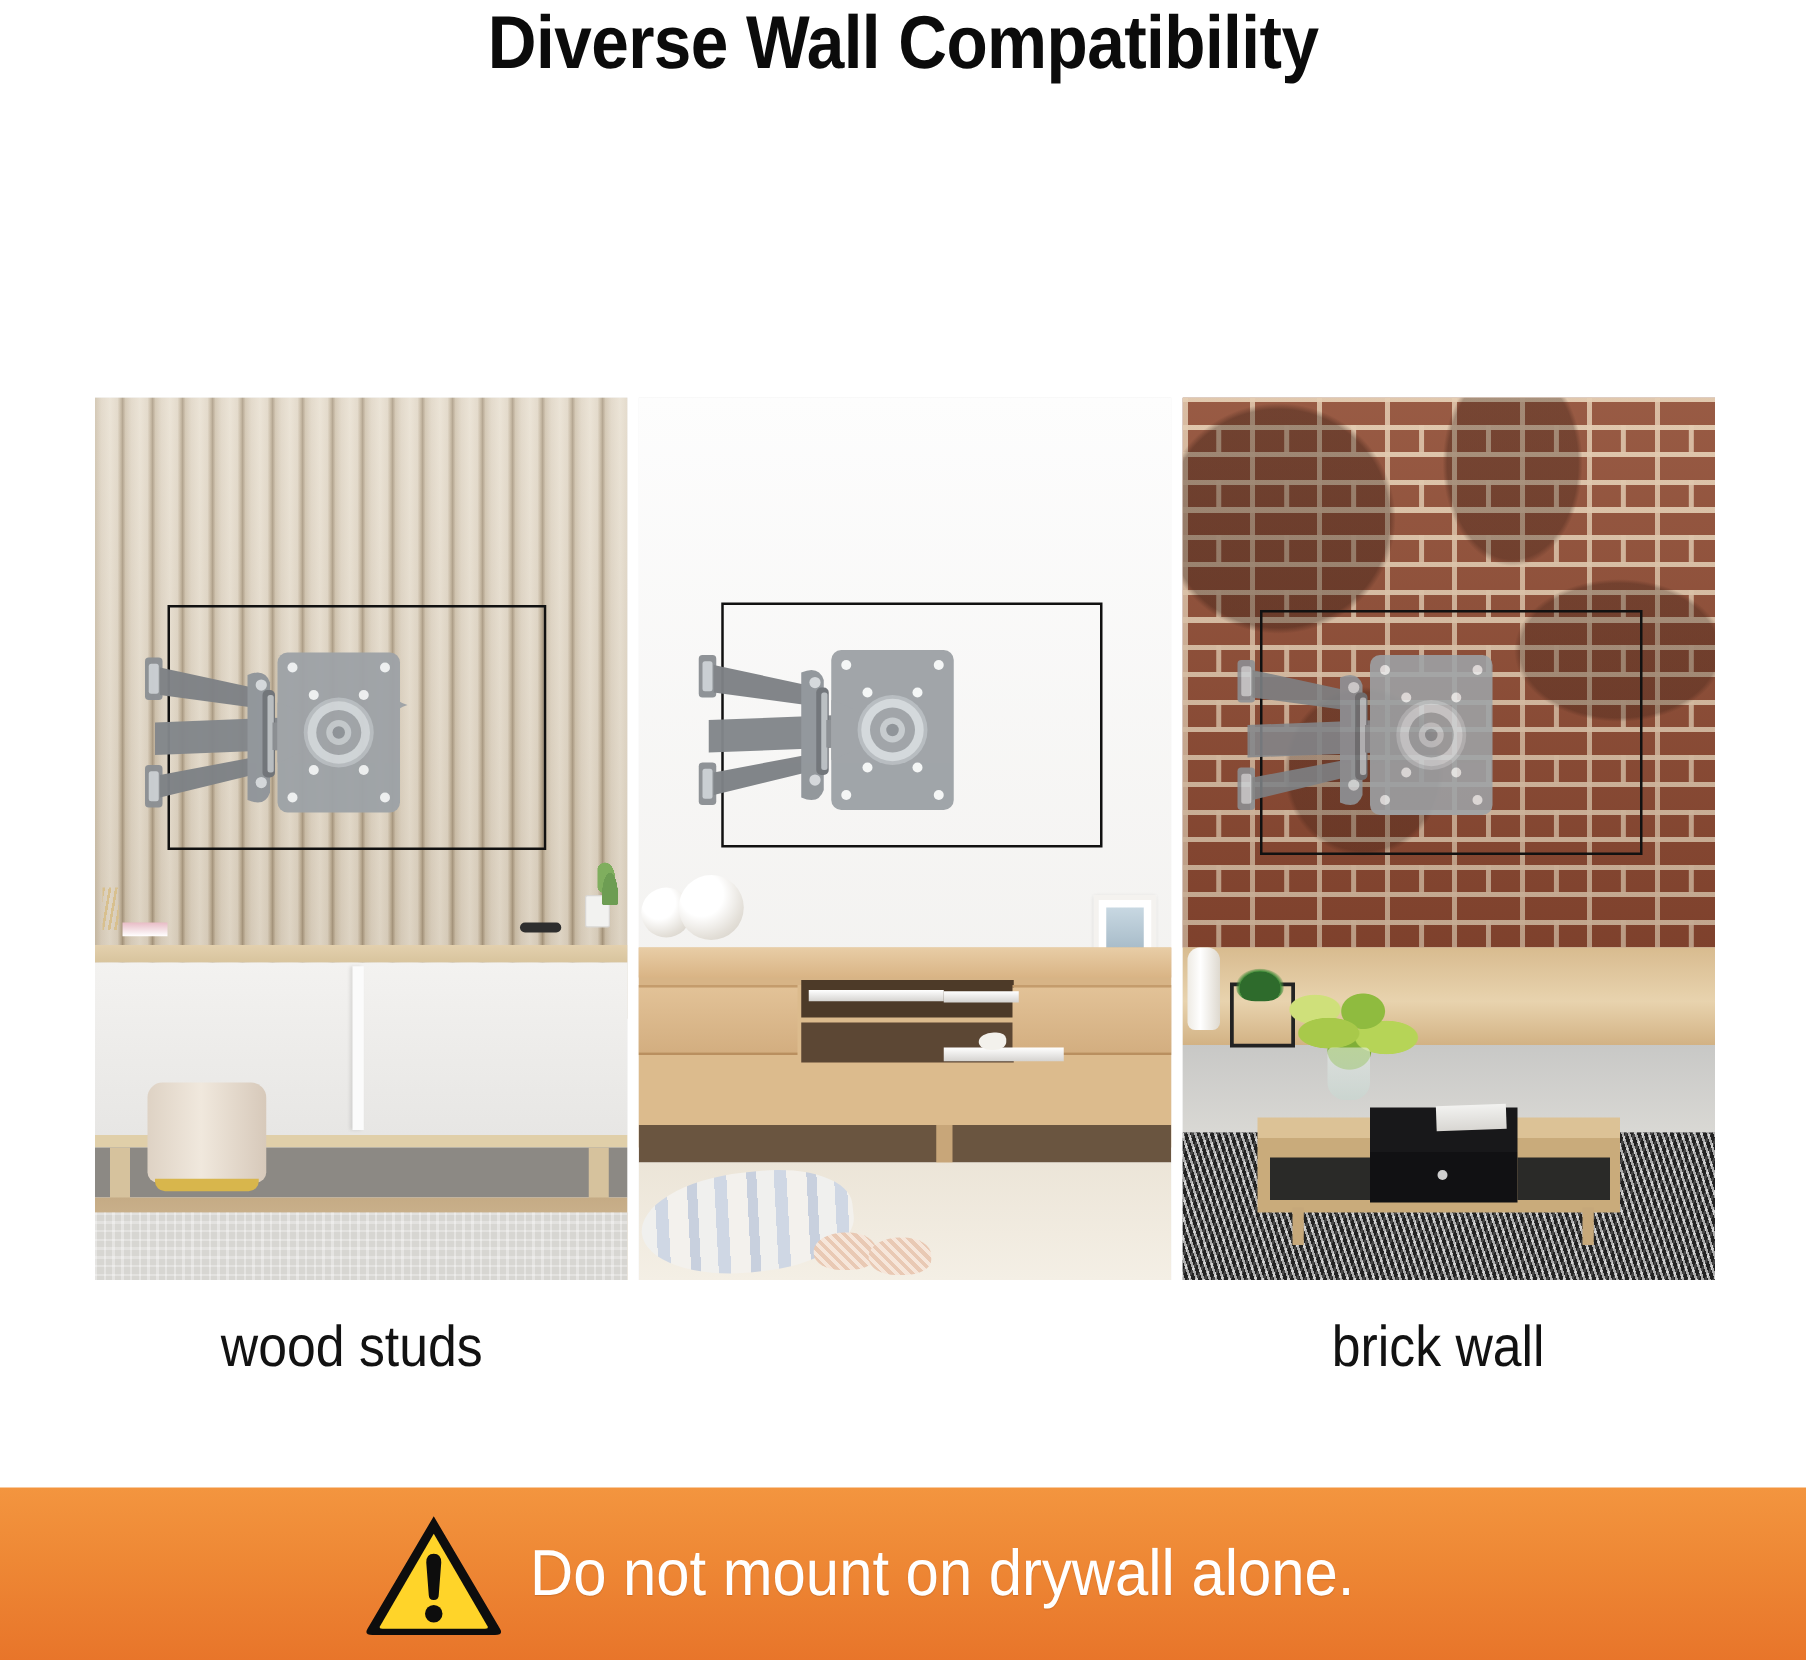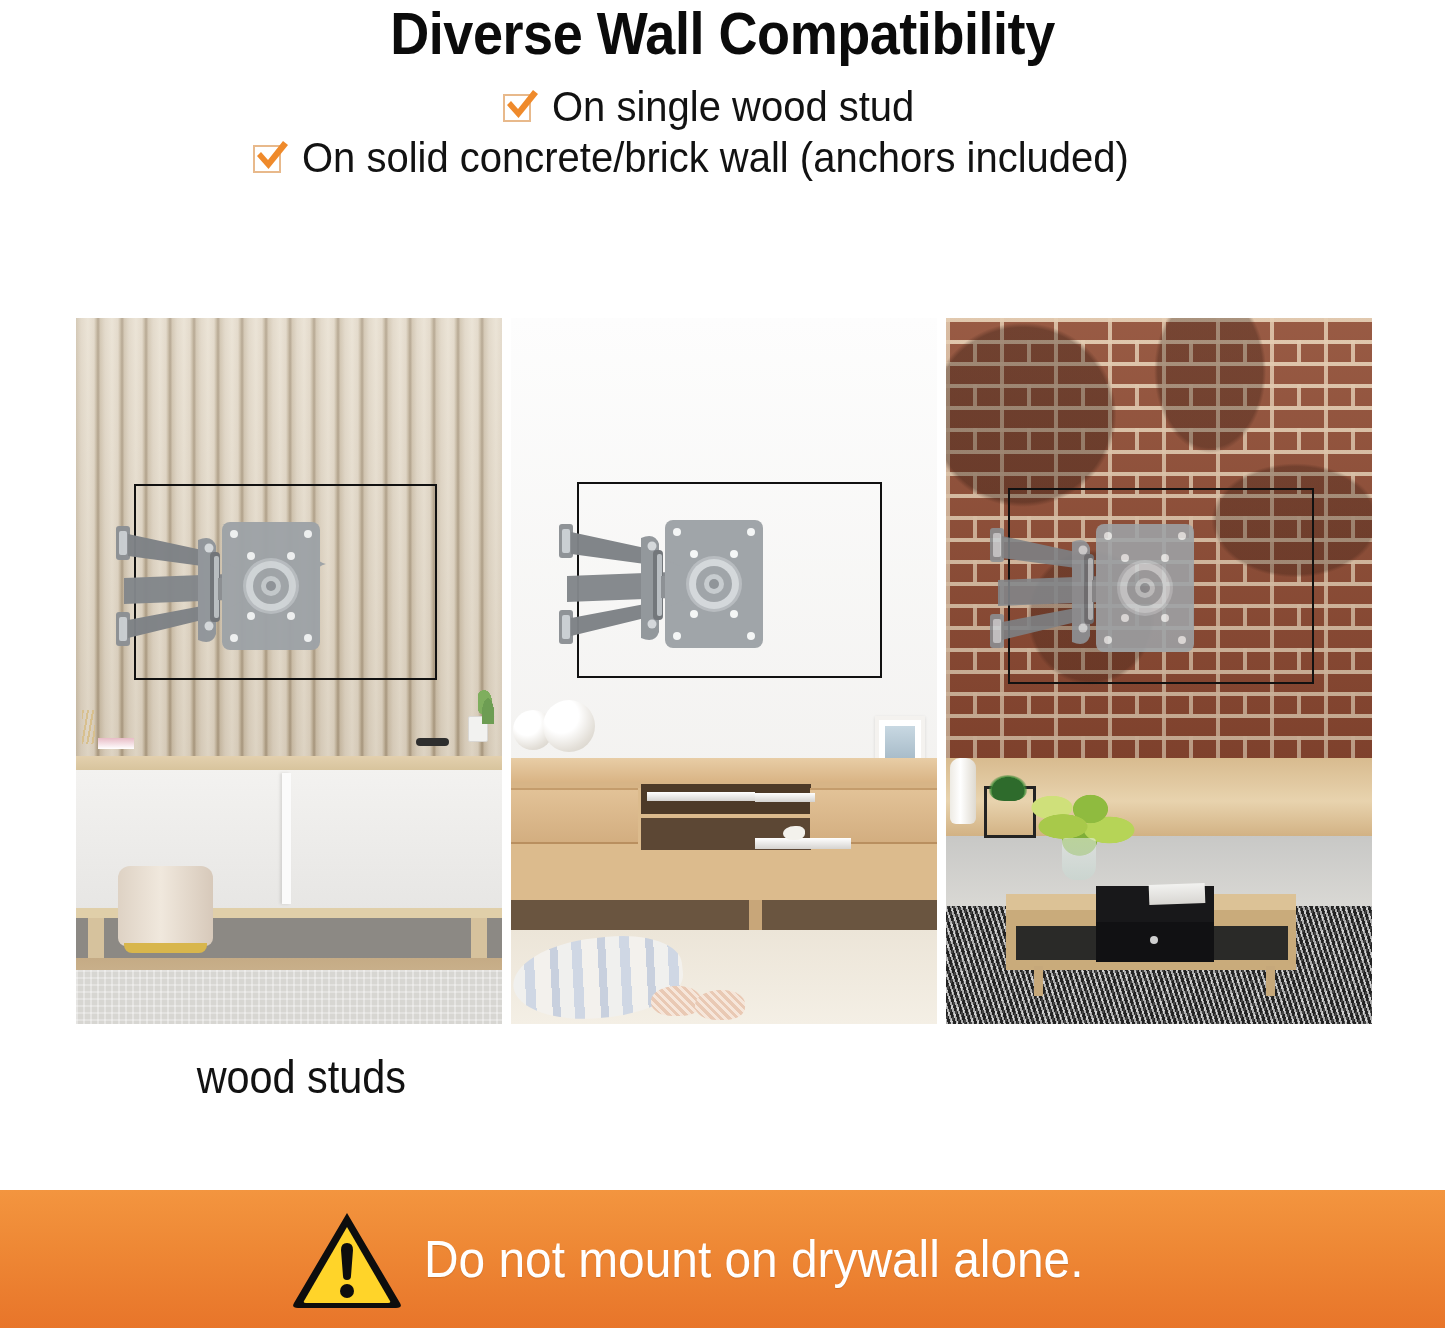--- a/index.html
+++ b/index.html
@@ -383,21 +383,21 @@
     box-sizing: border-box;
   }
   .mount-svg {
     position: absolute;
   }
 
   
   .captions {
     position: absolute;
     top: 1052px;
-    left: 88px;
+    left: 68px;
     width: 1296px;
     display: flex;
     justify-content: space-between;
   }
   .caption {
     width: 426px;
     text-align: center;
     font-size: 46px;
     color: #121212;
     line-height: 1.1;
@@ -438,43 +438,20 @@
     transform-origin: left center;
     text-shadow: 0 1px 1px rgba(120,60,10,0.25);
   }
 </style>
 </head>
 <body>
 
 <div class="header">
   <h1 class="title">Diverse Wall Compatibility</h1>
 
-  <div class="bullets">
-
-    <div class="bullet-row">
-      <span class="checkbox">
-        <span class="box"></span>
-        <svg viewBox="0 0 40 40" aria-hidden="true">
-          <path d="M5 20 L9 16 L16 24 L31 5 L36 9 L16.5 33 Z" fill="#ef8a2b"></path>
-        </svg>
-      </span>
-      <span class="bullet-text">On single wood stud</span>
-    </div>
-
-    <div class="bullet-row">
-      <span class="checkbox">
-        <span class="box"></span>
-        <svg viewBox="0 0 40 40" aria-hidden="true">
-          <path d="M5 20 L9 16 L16 24 L31 5 L36 9 L16.5 33 Z" fill="#ef8a2b"></path>
-        </svg>
-      </span>
-      <span class="bullet-text">On solid concrete/brick wall (anchors included)</span>
-    </div>
-
-  </div>
 </div>
 
 <div class="panels">
 
   <div class="panel">
     <div class="scene">
       <div class="slat-wall"></div>
       <div class="p1-sticks"></div>
       <div class="p1-books"></div>
       <div class="p1-glasses"></div>
@@ -657,20 +634,23 @@
       </g>
     </svg>
   </div>
 
 </div>
 
 <div class="captions">
   <div class="caption">
     <span>wood studs</span>
   </div>
+  <div class="caption">
+    <span>brick wall</span>
+  </div>
 </div>
 
 <div class="banner">
   <div class="banner-inner">
     <svg class="warn-icon" viewBox="0 0 118 104">
       <path d="M59 6 L112 96 Q115 101 108 101 L10 101 Q3 101 6 96 Z" fill="#0d0d0d"></path>
       <path d="M59 20 L102 94 Q103 96 100 96 L18 96 Q15 96 16 94 Z" fill="#ffd429"></path>
       <path d="M59 36 q6 0 6 7 l-2 26 q0 4 -4 4 q-4 0 -4 -4 l-2 -26 q0 -7 6 -7 Z" fill="#0d0d0d"></path>
       <circle cx="59" cy="84" r="7" fill="#0d0d0d"></circle>
     </svg>

